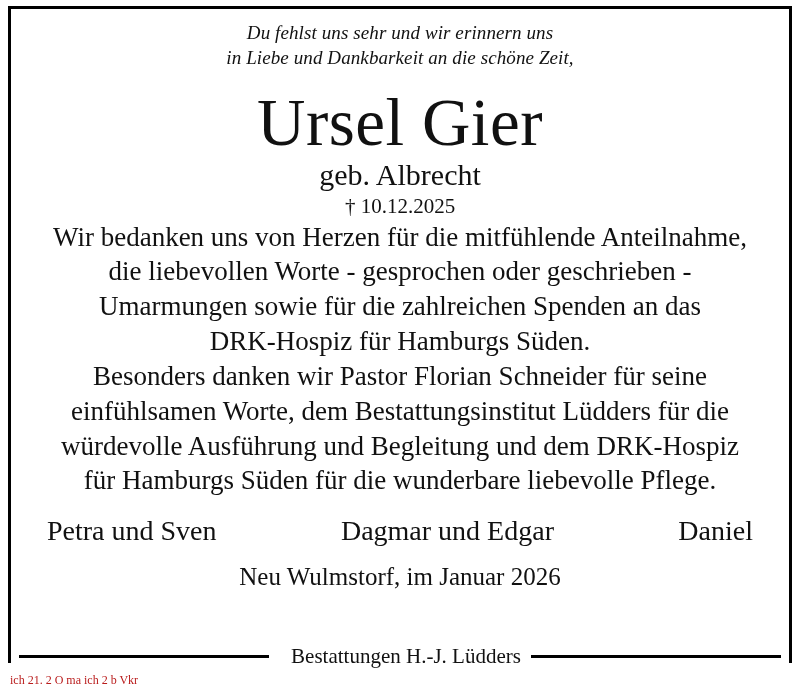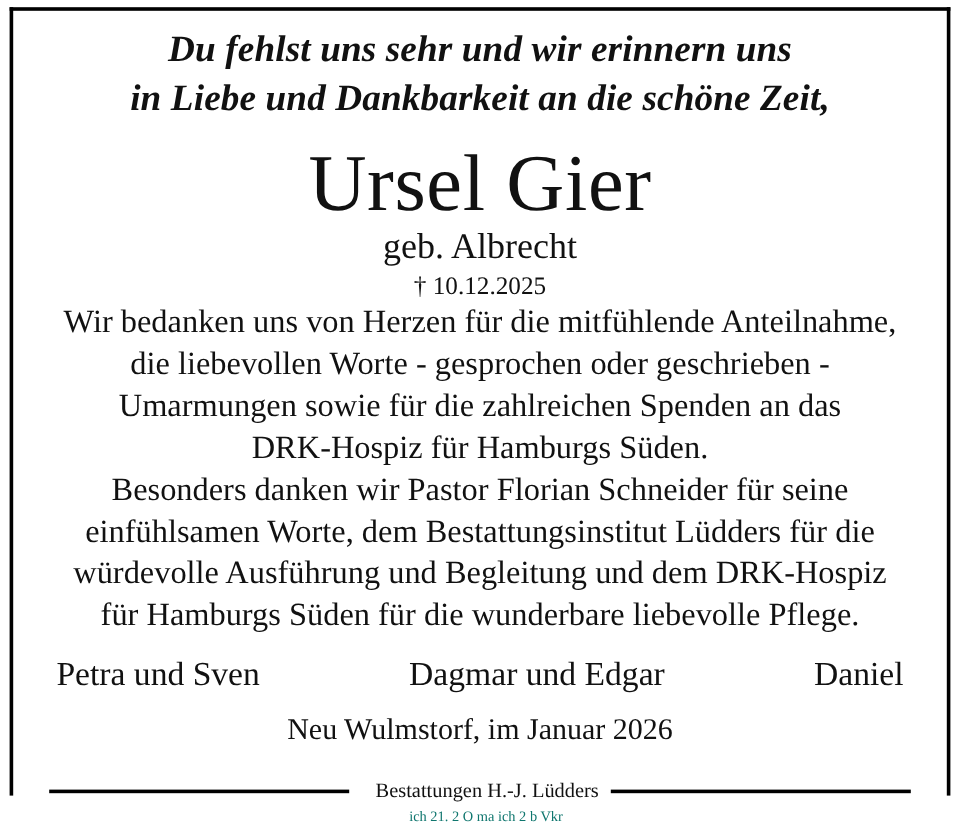--- a/index.html
+++ b/index.html
@@ -50,23 +50,23 @@
     top: 6px;
     left: 11px;
     right: 11px;
     bottom: 24px;
     padding: 14px 22px 0 22px;
     box-sizing: border-box;
     text-align: center;
   }
   .verse {
     font-style: italic;
-    font-size: 31px;
+    font-size: 19px;
     line-height: 1.33;
-    font-weight: bold;
+    font-weight: normal;
     letter-spacing: 0.1px;
   }
   .verse .line {
     display: block;
   }
   .name {
     font-size: 67px;
     line-height: 1.12;
     margin-top: 14px;
     letter-spacing: 0.5px;
@@ -113,35 +113,35 @@
     justify-content: center;
     gap: 10px;
   }
   .footer .dash {
     height: 3px;
     background: #000000;
     flex: 1 1 auto;
     max-width: 250px;
   }
   .footer .fname {
-    font-size: 17px;
+    font-size: 21px;
     white-space: nowrap;
     margin-left: 12px;
   }
   .bottom-strip {
     position: absolute;
     left: 0;
     bottom: 0;
     width: 100%;
     height: 14px;
     overflow: hidden;
-    color: #0f766e;
+    color: #b91c1c;
     font-size: 12px;
     font-family: "Liberation Serif", serif;
-    text-align: center;
+    text-align: left;
     padding-left: 10px;
     box-sizing: border-box;
   }
 </style>
 </head>
 <body>
 
 <div class="obituary">
 
   <div class="rule-top"></div>

